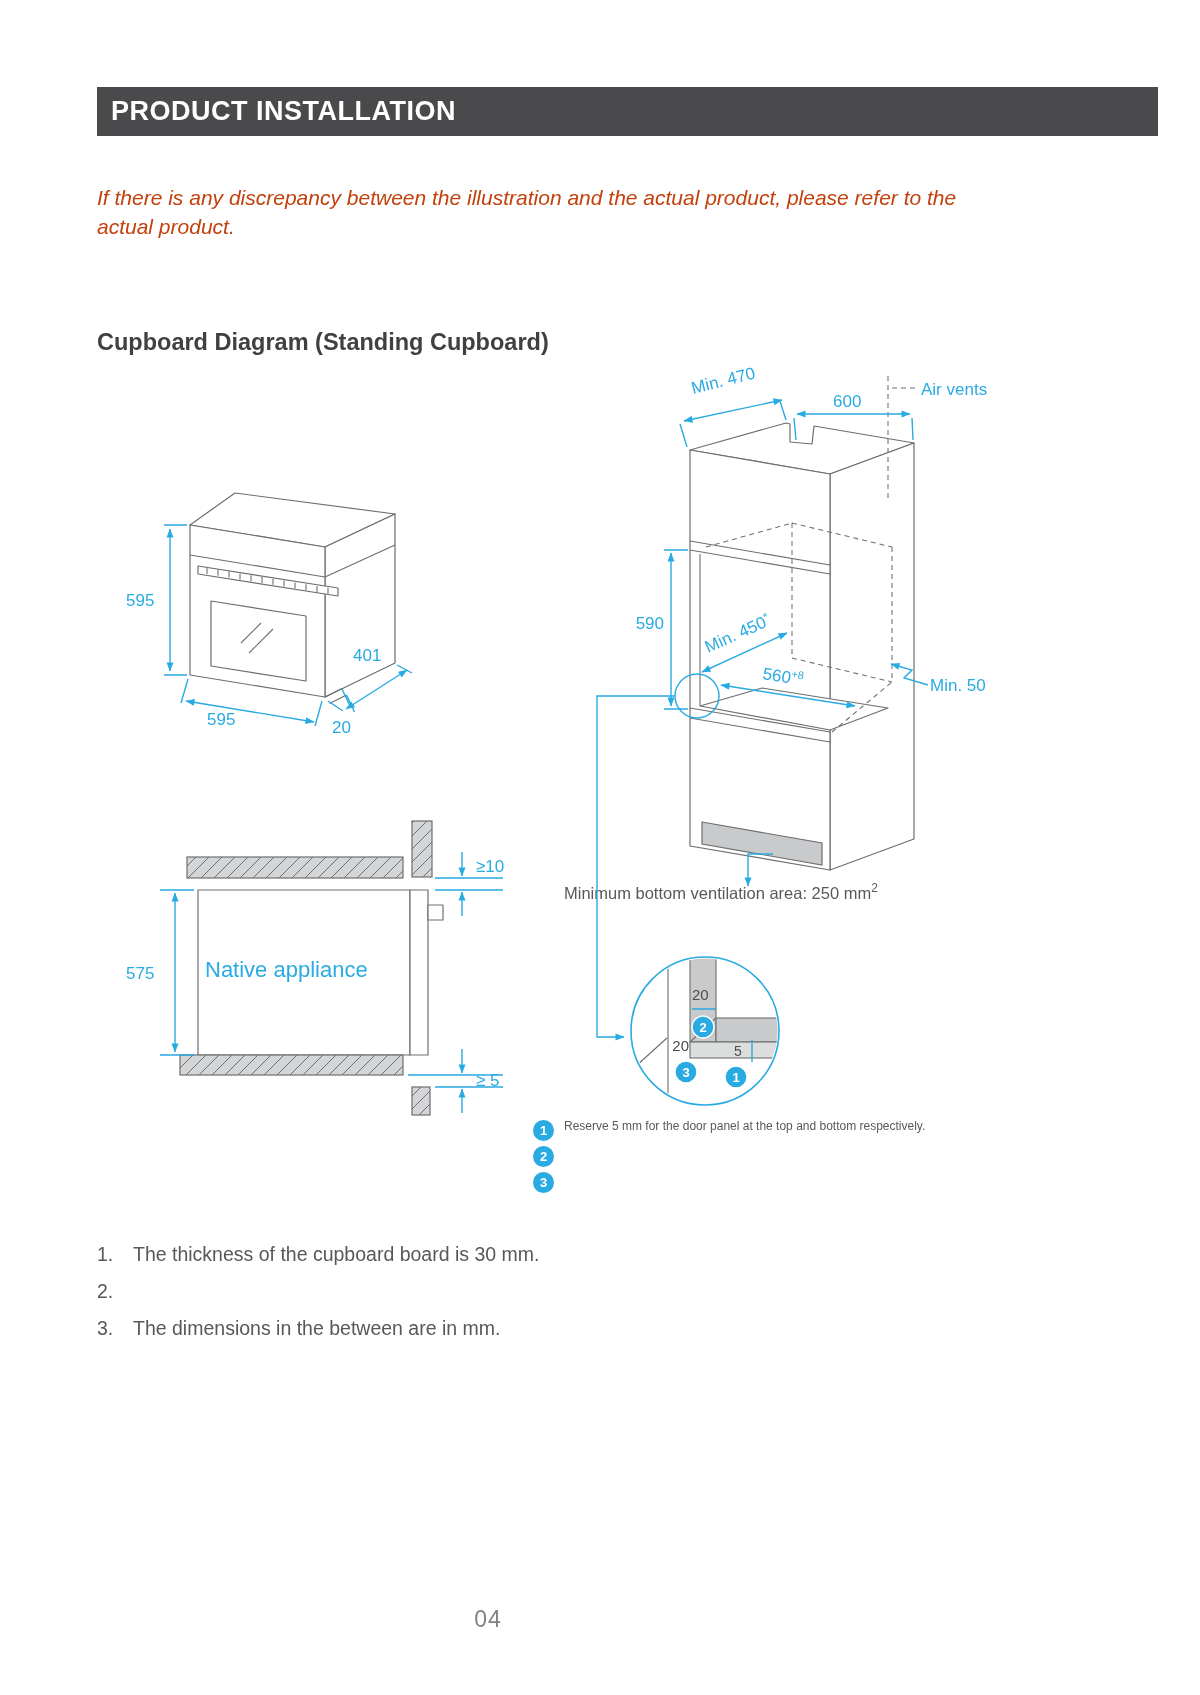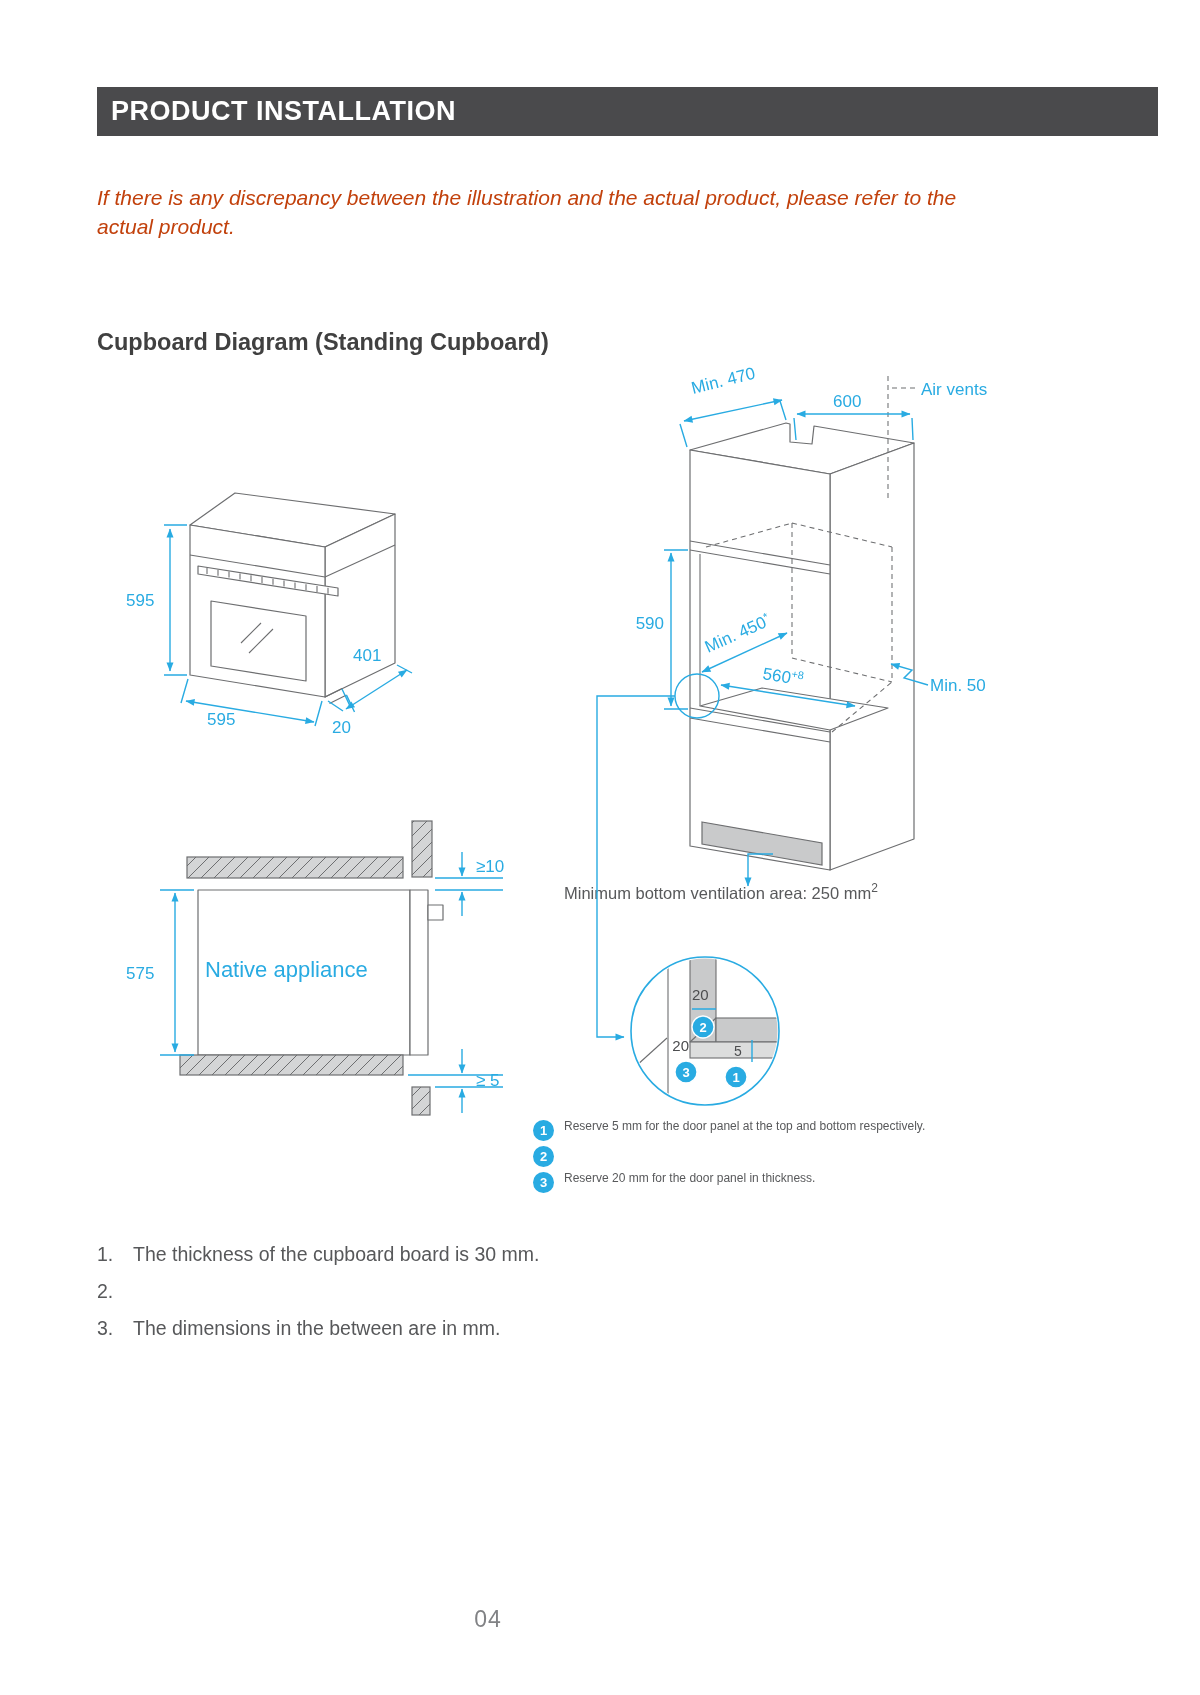--- a/index.html
+++ b/index.html
@@ -208,21 +208,20 @@
 <div class="abs notes">
   <div class="note">
     <div class="nbadge">1</div>
     <div class="ntext">Reserve 5 mm for the door panel at the top and bottom respectively.</div>
   </div>
   <div class="note">
     <div class="nbadge">2</div>
   </div>
   <div class="note">
     <div class="nbadge">3</div>
-    <div class="ntext">Reserve 20 mm for the door panel in thickness.</div>
   </div>
 </div>
 
 <div class="abs fns">
   <div class="fn">
     <span class="num">1.</span>
     <span class="txt">The thickness of the cupboard board is 30 mm.</span>
   </div>
   <div class="fn">
     <span class="num">2.</span>

